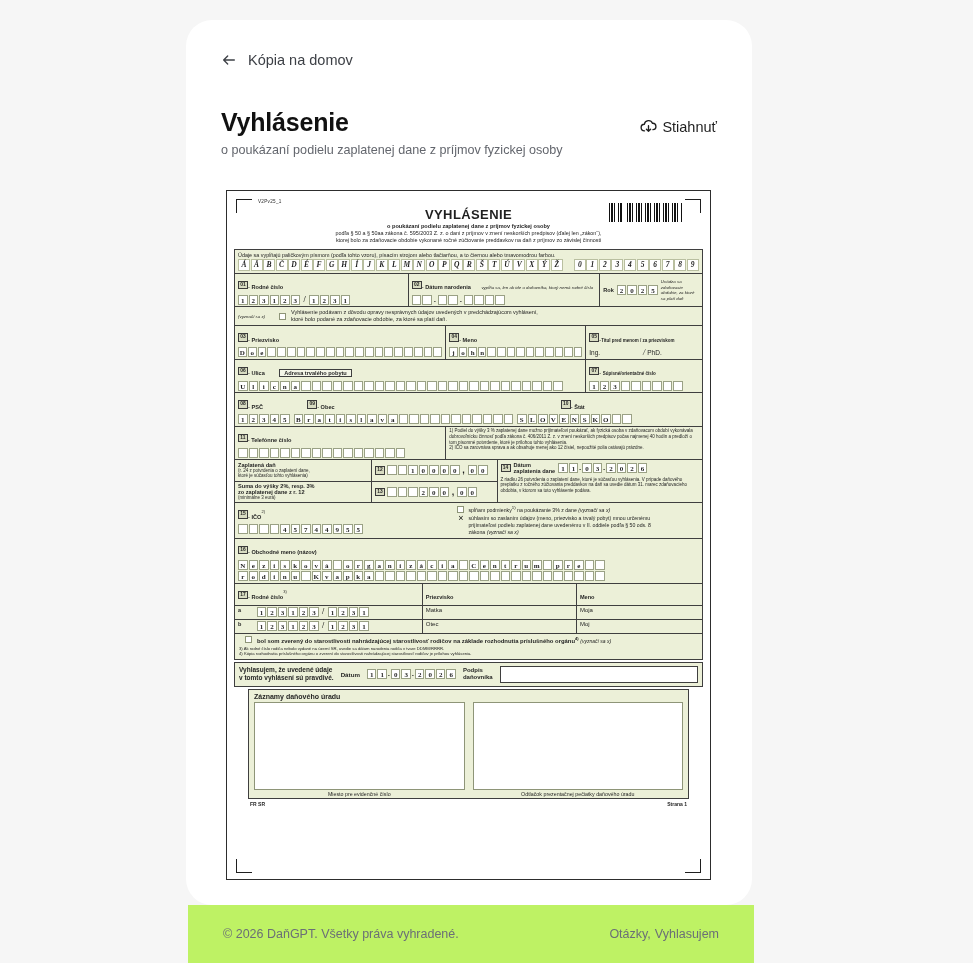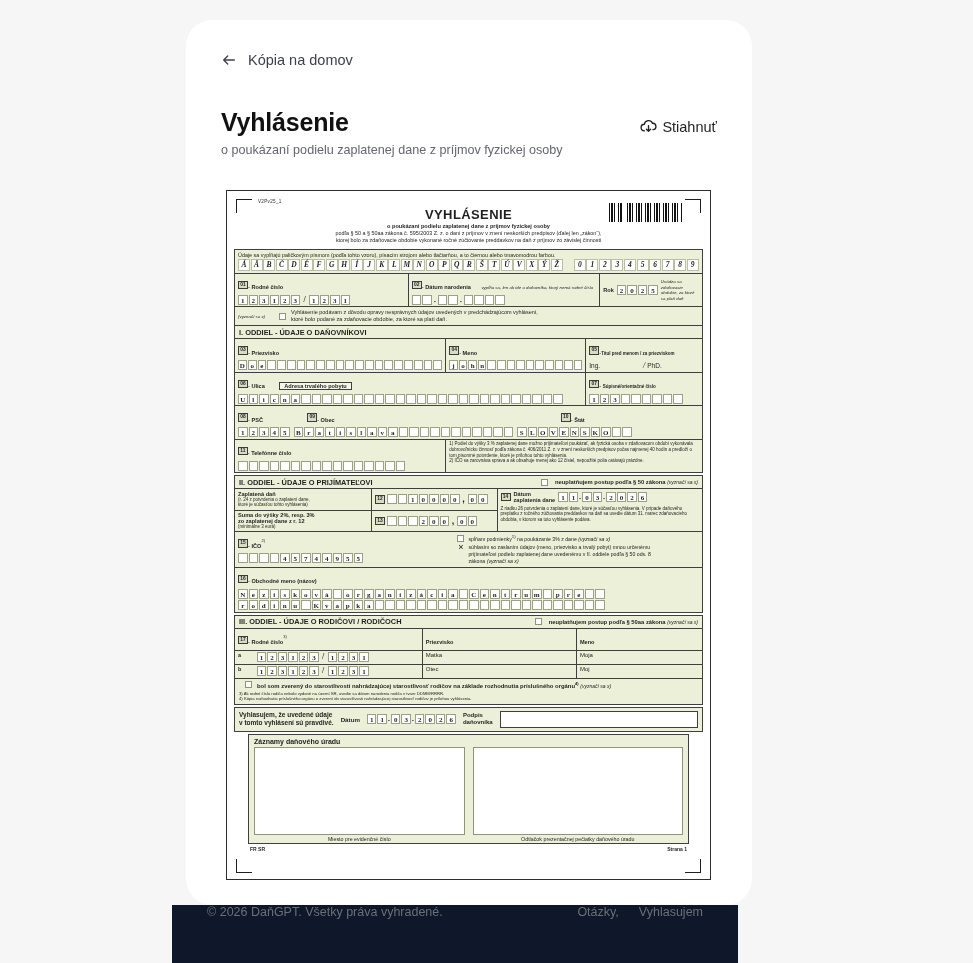--- a/index.html
+++ b/index.html
@@ -13,29 +13,29 @@
   }
   .page-card {
     position: absolute;
     left: 186px; top: 20px;
     width: 566px; height: 885px;
     background: #ffffff;
     border-radius: 26px;
   }
   .footer-bar {
     position: absolute;
-    left: 172px; top: 905px;
+    left: 188px; top: 905px;
     width: 566px; height: 58px;
-    background: #0f172a;
-    display: flex; align-items: flex-start;
+    background: #bef264;
+    display: flex; align-items: center;
     padding: 0 35px;
     font-size: 12.5px; color: #6b6f76;
   }
   .footer-left { flex: 1; }
-  .footer-right { display:flex; gap:20px; }
+  .footer-right { display:flex; gap:4px; }
   .footer-right span { cursor: pointer; }
 
   .back-link {
     position: absolute; left: 35px; top: 32px;
     display: flex; align-items: center; gap: 11px;
     font-size: 14.5px; color: #3d4046; cursor: pointer;
   }
   .back-arrow { width: 16px; height: 16px; display:block; }
 
   .title-row {
@@ -257,23 +257,20 @@
       <div class="cell" style="display:flex; align-items:center; gap:5px; width:100%;">
         <span class="tiny-i" style="width:36px">(vyznačí sa x)</span>
         <span class="chk"></span>
         <span style="font-size:5.5px; line-height:1.35;">
           <span>Vyhlásenie podávam z dôvodu opravy nesprávnych údajov uvedených v predchádzajúcom vyhlásení,</span><br>
           <span>ktoré bolo podané za zdaňovacie obdobie, za ktoré sa platí daň.</span>
         </span>
       </div>
     </div>
 
-    <div class="sect">
-      <span class="sect-t">I. ODDIEL - ÚDAJE O DAŇOVNÍKOVI</span>
-    </div>
 
     <div class="row">
       <div class="cell" style="width:45%">
         <span class="num">03</span><span class="lbl-n">- </span><span class="lbl">Priezvisko</span>
         <div class="boxes">
               <span class="b">D</span>
               <span class="b">o</span>
               <span class="b">e</span>
               <span class="b"></span>
               <span class="b"></span>
@@ -454,27 +451,20 @@
               <span class="b"></span>
               <span class="b"></span>
             </div>
       </div>
       <div class="cell vline" style="width:55%">
         <div class="tiny">1) Podiel do výšky 3 % zaplatenej dane možno prijímateľovi poukázať, ak fyzická osoba v zdaňovacom období vykonávala dobrovoľnícku činnosť podľa zákona č. 406/2011 Z. z. v znení neskorších predpisov počas najmenej 40 hodín a predloží o tom písomné potvrdenie, ktoré je prílohou tohto vyhlásenia.</div>
         <div class="tiny">2) IČO sa zarovnáva sprava a ak obsahuje menej ako 12 čísiel, nepoužité polia ostávajú prázdne.</div>
       </div>
     </div>
 
-    <div class="sect" style="border-top:1px solid #3f3f3f; margin-top:2px;">
-      <span class="sect-t" style="flex:0 0 auto">II. ODDIEL - ÚDAJE O PRIJÍMATEĽOVI</span>
-      <span style="flex:1"></span>
-      <span class="chk"></span>
-      <span class="sect-note"><span>neuplatňujem postup podľa § 50 zákona</span>
-        <i>(vyznačí sa x)</i></span>
-    </div>
 
     <div class="row">
       <div style="width:56%">
         <div style="display:flex; border-bottom:1px solid #3f3f3f;">
           <div class="cell" style="width:52%">
             <div class="lbl">Zaplatená daň</div>
             <div class="tiny">(r. 24 z potvrdenia o zaplatení dane,</div>
             <div class="tiny">ktoré je súčasťou tohto vyhlásenia)</div>
           </div>
           <div class="cell vline" style="width:48%; display:flex; align-items:center; gap:2px;">
@@ -661,27 +651,20 @@
               <span class="b"></span>
               <span class="b"></span>
               <span class="b"></span>
               <span class="b"></span>
               <span class="b"></span>
               <span class="b"></span>
             </div>
       </div>
     </div>
 
-    <div class="sect" style="margin-top:2px; border-top:1px solid #3f3f3f;">
-      <span class="sect-t" style="flex:0 0 auto">III. ODDIEL - ÚDAJE O RODIČOVI / RODIČOCH</span>
-      <span style="flex:1"></span>
-      <span class="chk"></span>
-      <span class="sect-note"><span>neuplatňujem postup podľa § 50aa zákona</span>
-        <i>(vyznačí sa x)</i></span>
-    </div>
 
     <div class="row">
       <div style="width:100%">
         <div style="display:flex; border-bottom:1px solid #3f3f3f;">
           <div class="cell" style="width:40%"><span class="num">17</span><span class="lbl-n">- </span><span class="lbl">Rodné číslo</span><sup style="font-size:4px">3)</sup></div>
           <div class="cell vline" style="width:33%"><span class="lbl">Priezvisko</span></div>
           <div class="cell vline" style="width:27%"><span class="lbl">Meno</span></div>
         </div>
         <div id="parent-rows">
               <div style="display: flex; border-bottom: 1px solid rgb(63, 63, 63);">

